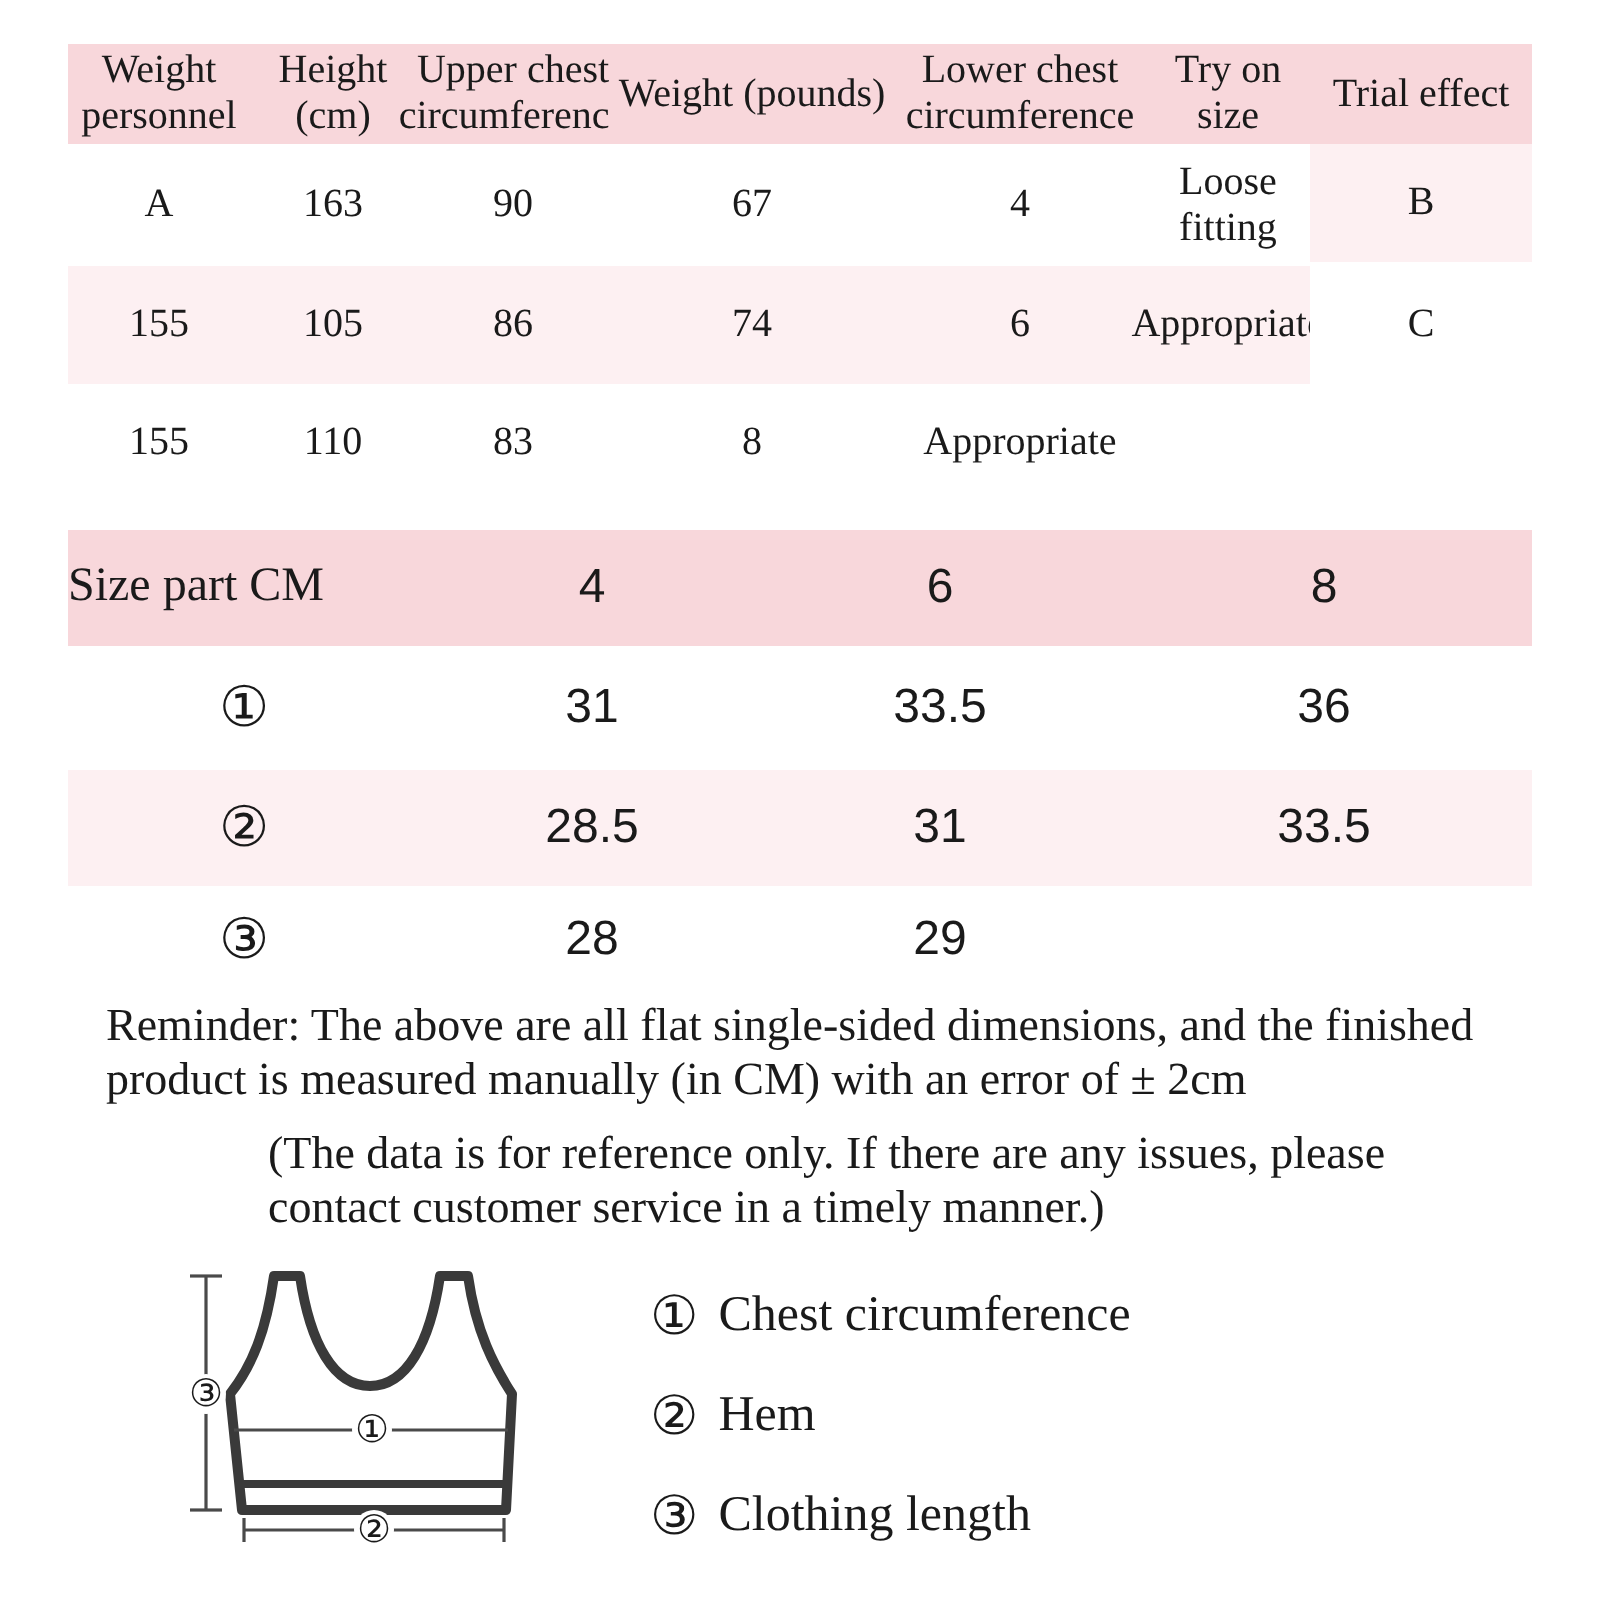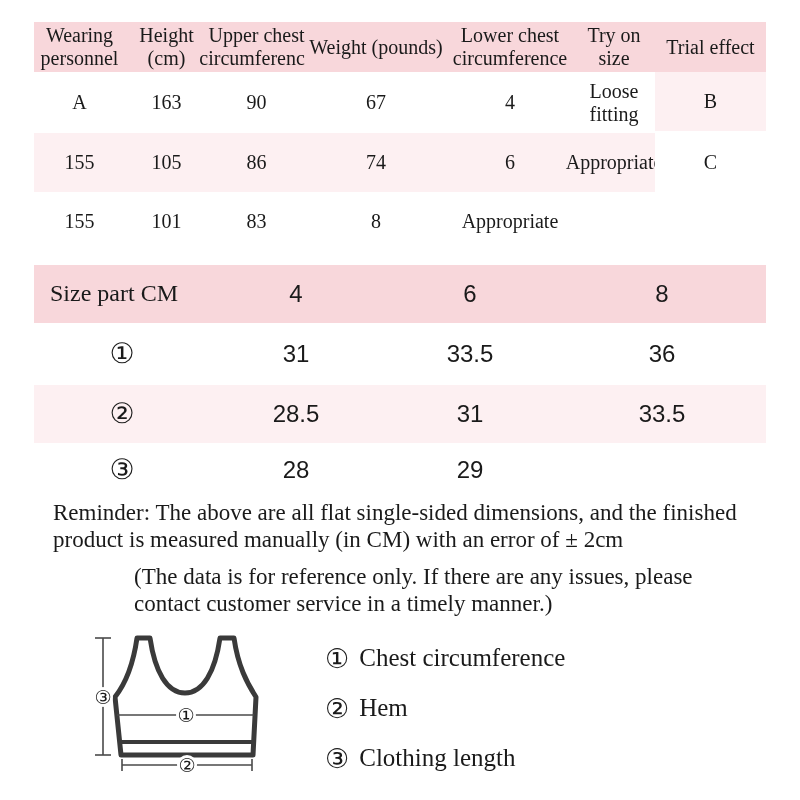--- a/index.html
+++ b/index.html
@@ -17,39 +17,39 @@
   #fit-table .r1{height:61px;background:#ffffff;}
   #fit-table .r2{height:59px;background:#fdf0f2;}
   #fit-table .r3{height:58px;background:#ffffff;}
   #fit-table .cell{padding:0 3px;}
   
   #size-table{top:265px;grid-template-columns:176px 172px 176px 208px;font-size:24px;}
   #size-table .hdr{background:#f8d7db;height:58px;}
   #size-table .s1{height:62px;background:#ffffff;}
   #size-table .s2{height:58px;background:#fdf0f2;}
   #size-table .s3{height:54px;background:#ffffff;}
-  #size-table .label-cell{justify-content:flex-start;padding-left:16px;font-size:24px;}
+  #size-table .label-cell{justify-content:flex-start;font-size:24px;}
   #size-table .num{font-family:"Liberation Sans","DejaVu Sans",sans-serif;font-size:24px;}
   .circled{font-size:28px;font-family:"DejaVu Sans",sans-serif;}
   
   #reminder-block{position:absolute;top:499px;left:0;width:800px;text-align:left;padding-left:24px;}
   #reminder-line{font-size:23px;line-height:1.18;margin:0 auto;max-width:742px;}
   #reference-note{font-size:23px;line-height:1.18;margin:10px auto 16px;max-width:580px;}
   
   #bra-svg{position:absolute;left:60px;top:620px;}
   #legend{position:absolute;left:325px;top:633px;}
   .legend-row{display:flex;align-items:center;height:50px;font-size:25px;}
   .legend-row .circled{margin-right:10px;font-size:27px;}
   svg text{font-family:"DejaVu Sans",sans-serif;}
 </style>
 </head>
 <body>
 
 <div class="tbl" id="fit-table">
-  <div class="cell hdr">Wearing personnel</div>
+  <div class="cell hdr">Weight personnel</div>
   <div class="cell hdr">Height (cm)</div>
   <div class="cell hdr">Upper chest circumference</div>
   <div class="cell hdr">Weight (pounds)</div>
   <div class="cell hdr">Lower chest circumference</div>
   <div class="cell hdr">Try on size</div>
   <div class="cell hdr">Trial effect</div>
 
   <div class="cell r1">A</div>
   <div class="cell r1">163</div>
   <div class="cell r1">90</div>
@@ -60,21 +60,21 @@
   <div class="cell r2">B</div>
   <div class="cell r2">155</div>
   <div class="cell r2">105</div>
   <div class="cell r2">86</div>
   <div class="cell r2">74</div>
   <div class="cell r2">6</div>
   <div class="cell r2">Appropriate</div>
 
   <div class="cell r3">C</div>
   <div class="cell r3">155</div>
-  <div class="cell r3">101</div>
+  <div class="cell r3">110</div>
   <div class="cell r3">83</div>
   <div class="cell r3">8</div>
   <div class="cell r3">Appropriate</div>
 </div>
 
 <div class="tbl" id="size-table">
   <div class="cell hdr label-cell">Size part CM</div>
   <div class="cell hdr num">4</div>
   <div class="cell hdr num">6</div>
   <div class="cell hdr num">8</div>

